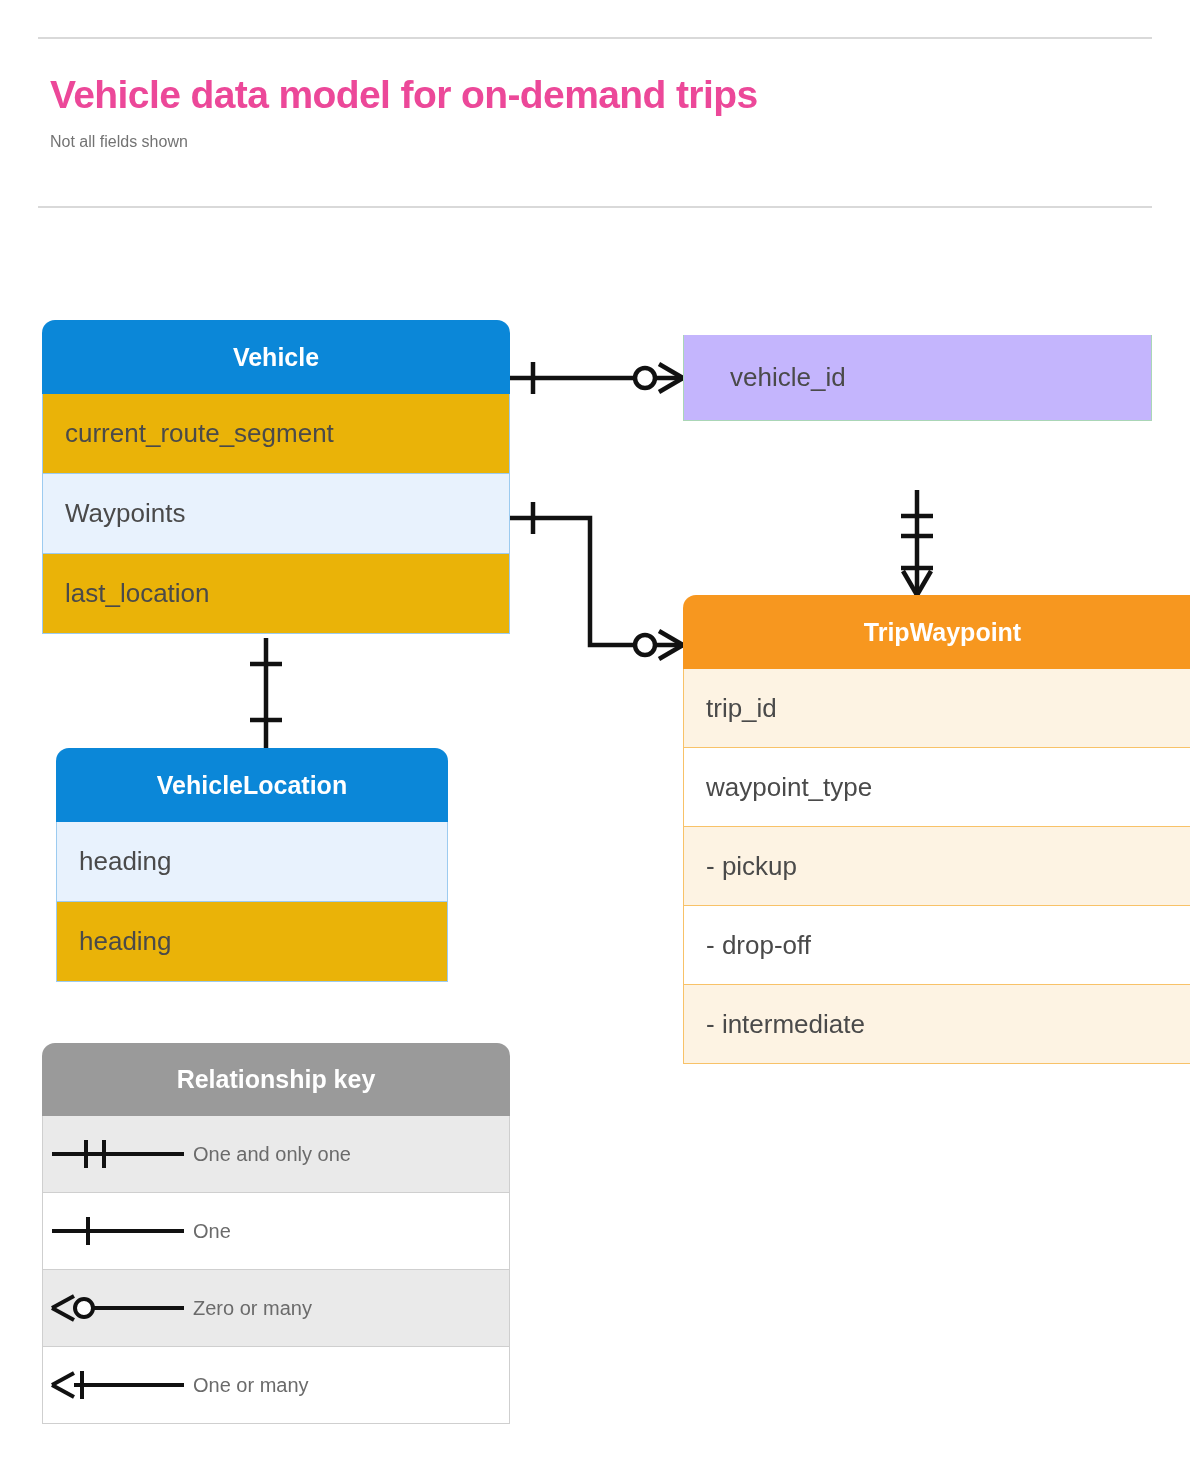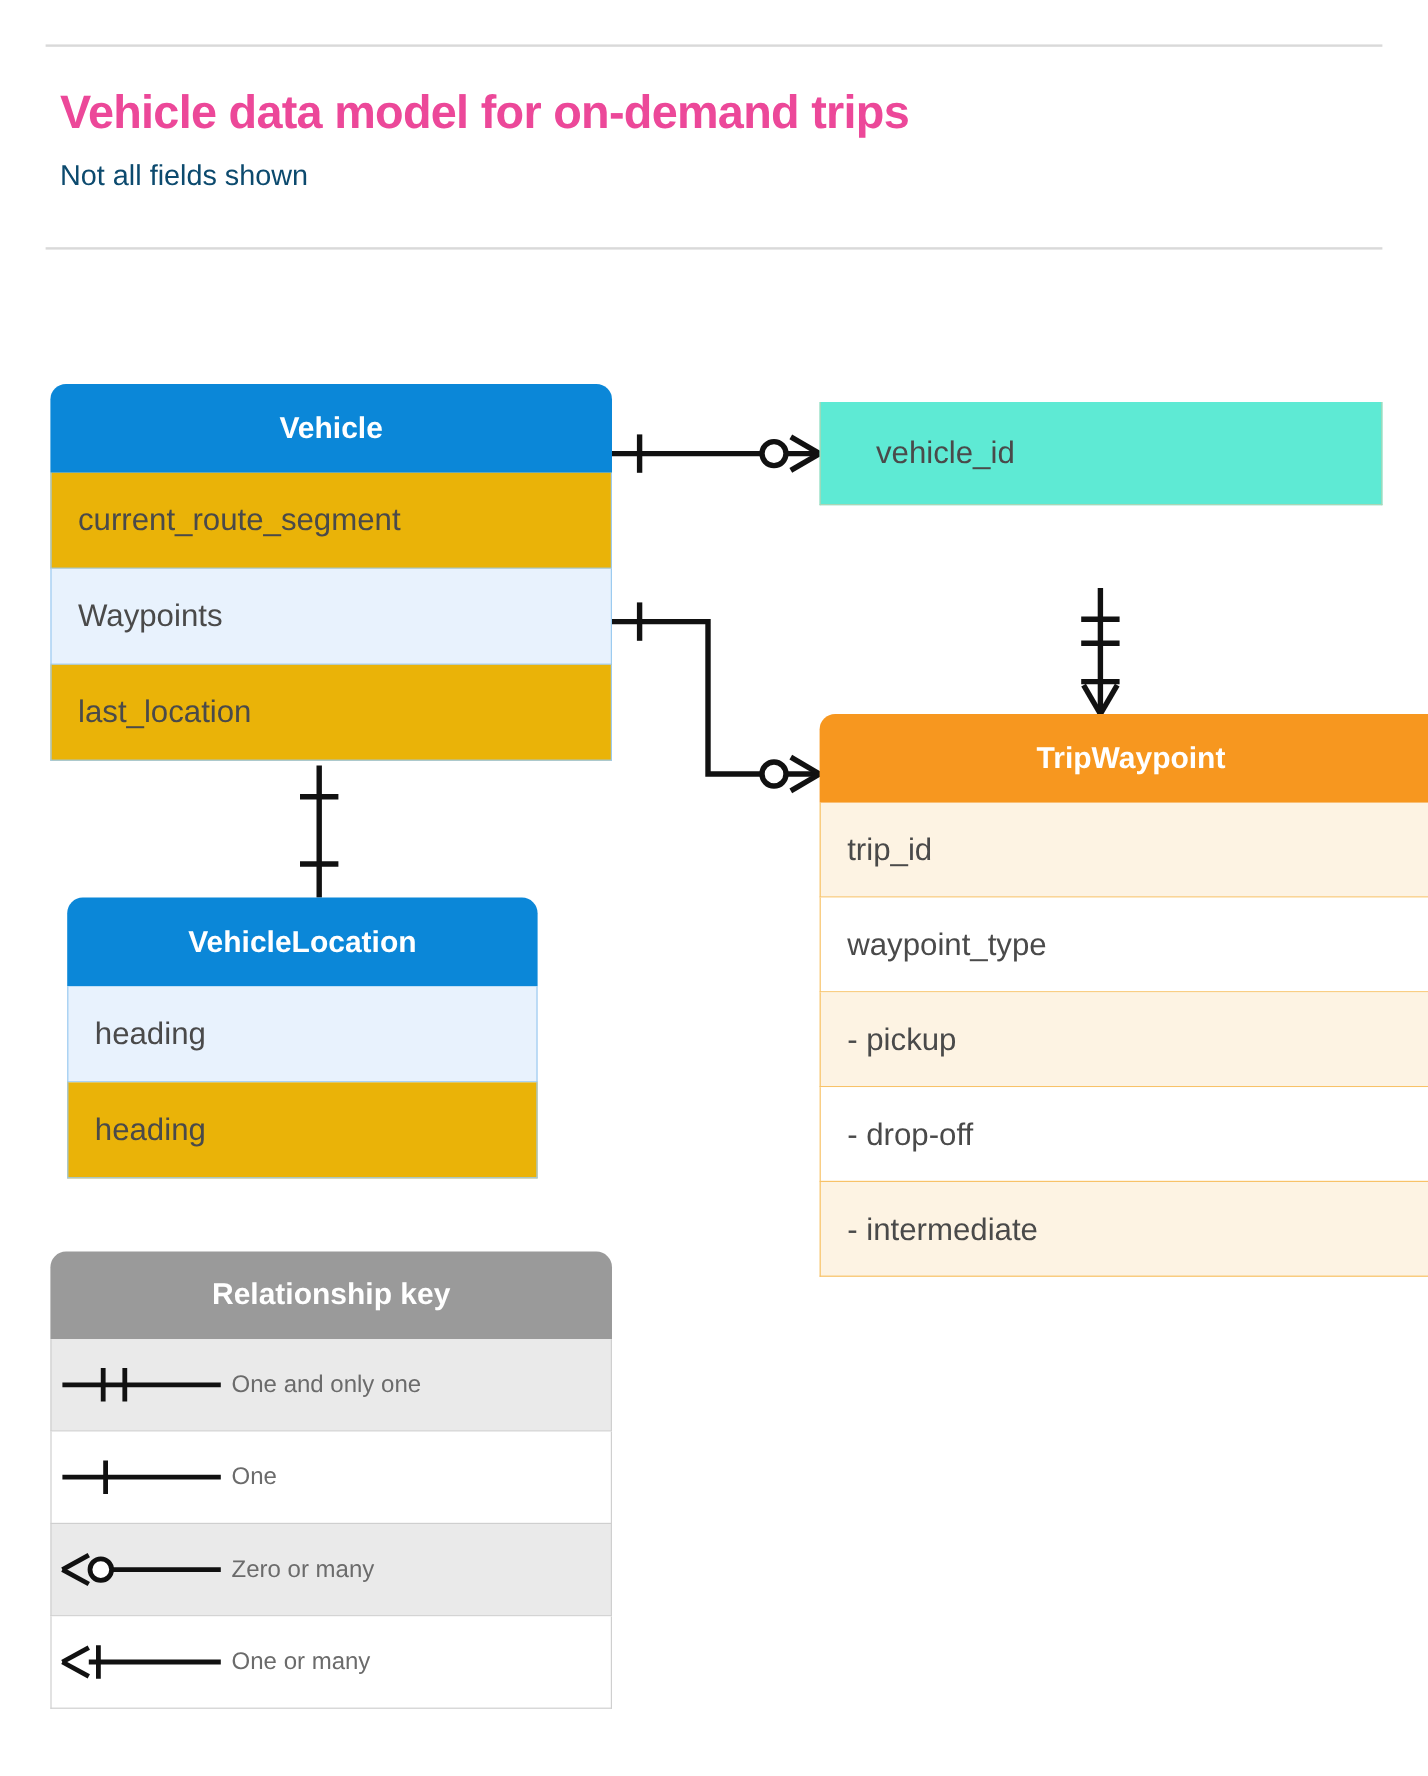--- a/index.html
+++ b/index.html
@@ -34,22 +34,22 @@
     font-size: 39px;
     font-weight: bold;
     color: #ec4899;
     letter-spacing: -0.6px;
     white-space: nowrap;
   }
   #page-subtitle {
     position: absolute;
     left: 50px;
     top: 133px;
-    font-size: 24px;
-    color: #0c4a6e;
+    font-size: 16px;
+    color: #737373;
     white-space: nowrap;
   }
 
   
   .entity {
     position: absolute;
     box-sizing: border-box;
   }
   .entity-header {
     box-sizing: border-box;
@@ -75,21 +75,21 @@
 
   
   .blue .entity-header { background: #0b87d8; }
   .blue .entity-row { border-color: #9ccbf0; }
   .blue .row-alt { background: #e8f2fd; }
   .blue .row-plain { background: #eab308; }
 
   
   .green .entity-header { background: #2d8646; }
   .green .entity-row { border-color: #aad6b6; }
-  .green .row-alt { background: #5eead4; padding-left: 46px; }
+  .green .row-alt { background: #c4b5fd; padding-left: 46px; }
 
   
   .orange .entity-header { background: #f7971f; }
   .orange .entity-row { border-color: #f8c268; }
   .orange .row-alt { background: #fdf3e3; }
   .orange .row-plain { background: #ffffff; }
 
   
   .gray .entity-header { background: #9a9a9a; }
   .gray .row-alt { background: #eaeaea; }

